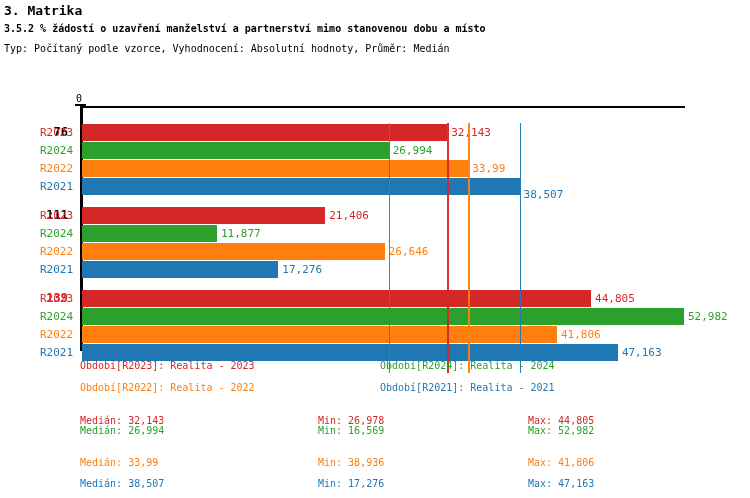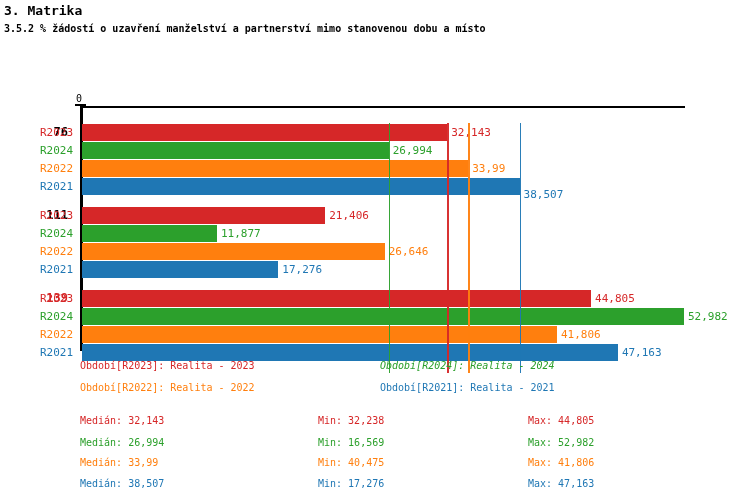--- a/index.html
+++ b/index.html
@@ -69,20 +69,21 @@
   .st-med{left:80px;}
   .st-min{left:318px;}
   .st-max{left:528px;}
 </style>
 </head>
 <body>
 
 <div class="title-block">
   <div class="t-line t1">3. Matrika</div>
   <div class="t-line t2">3.5.2 % žádostí o uzavření manželství a partnerství mimo stanovenou dobu a místo</div>
+  <div class="subtitle">Typ: Počítaný podle vzorce, Vyhodnocení: Absolutní hodnoty, Průměr: Medián</div>
 </div>
 
 <div class="chart">
   <div class="axis-zero-label">0</div>
   <div class="axis-tick"></div>
   <div class="axis-line-top"></div>
   <div class="axis-vert"></div>
   <div class="plot" id="plot">
       <div class="group-label" style="top: 14px; color: rgb(0, 0, 0);">76</div>
       <div class="row" style="top: 13px;">
@@ -149,39 +150,39 @@
       </div>
       <div class="medline" style="left: 447.22px; height: 250px; background: rgb(214, 39, 40); opacity: 0.95;"></div>
       <div class="medline" style="left: 388.715px; height: 250px; background: rgb(44, 160, 44); opacity: 0.95;"></div>
       <div class="medline" style="left: 468.206px; height: 250px; background: rgb(255, 127, 14); opacity: 0.95;"></div>
       <div class="medline" style="left: 519.53px; height: 250px; background: rgb(31, 119, 180); opacity: 0.95;"></div>
     </div>
 </div>
 
 <div class="legend" id="legend">
     <div class="lg" style="left: 80px; top: 0px; color: rgb(214, 39, 40);">Období[R2023]: Realita - 2023</div>
-    <div class="lg" style="left: 380px; top: 0px; color: rgb(44, 160, 44); font-style: italic;">Období[R2024]: Realita - 2024</div>
+    <div class="lg" style="left: 380px; top: 0px; color: rgb(44, 160, 44);">Období[R2024]: Realita - 2024</div>
     <div class="lg" style="left: 80px; top: 22px; color: rgb(255, 127, 14);">Období[R2022]: Realita - 2022</div>
     <div class="lg" style="left: 380px; top: 22px; color: rgb(31, 119, 180);">Období[R2021]: Realita - 2021</div>
   </div>
 
 <div class="stats" id="stats">
     <div class="st-row" style="top: 0px;">
       <div class="st-cell st-med" style="color: rgb(214, 39, 40);">Medián: 32,143</div>
-      <div class="st-cell st-min" style="color: rgb(214, 39, 40);">Min: 32,238</div>
+      <div class="st-cell st-min" style="color: rgb(214, 39, 40);">Min: 26,978</div>
       <div class="st-cell st-max" style="color: rgb(214, 39, 40);">Max: 44,805</div>
     </div>
-    <div class="st-row" style="top: 22px;">
+    <div class="st-row" style="top: 10px;">
       <div class="st-cell st-med" style="color: rgb(44, 160, 44);">Medián: 26,994</div>
       <div class="st-cell st-min" style="color: rgb(44, 160, 44);">Min: 16,569</div>
       <div class="st-cell st-max" style="color: rgb(44, 160, 44);">Max: 52,982</div>
     </div>
     <div class="st-row" style="top: 42px;">
       <div class="st-cell st-med" style="color: rgb(255, 127, 14);">Medián: 33,99</div>
-      <div class="st-cell st-min" style="color: rgb(255, 127, 14);">Min: 40,475</div>
+      <div class="st-cell st-min" style="color: rgb(255, 127, 14);">Min: 38,936</div>
       <div class="st-cell st-max" style="color: rgb(255, 127, 14);">Max: 41,806</div>
     </div>
     <div class="st-row" style="top: 63px;">
       <div class="st-cell st-med" style="color: rgb(31, 119, 180);">Medián: 38,507</div>
       <div class="st-cell st-min" style="color: rgb(31, 119, 180);">Min: 17,276</div>
       <div class="st-cell st-max" style="color: rgb(31, 119, 180);">Max: 47,163</div>
     </div>
   </div>
 
 </body></html>

